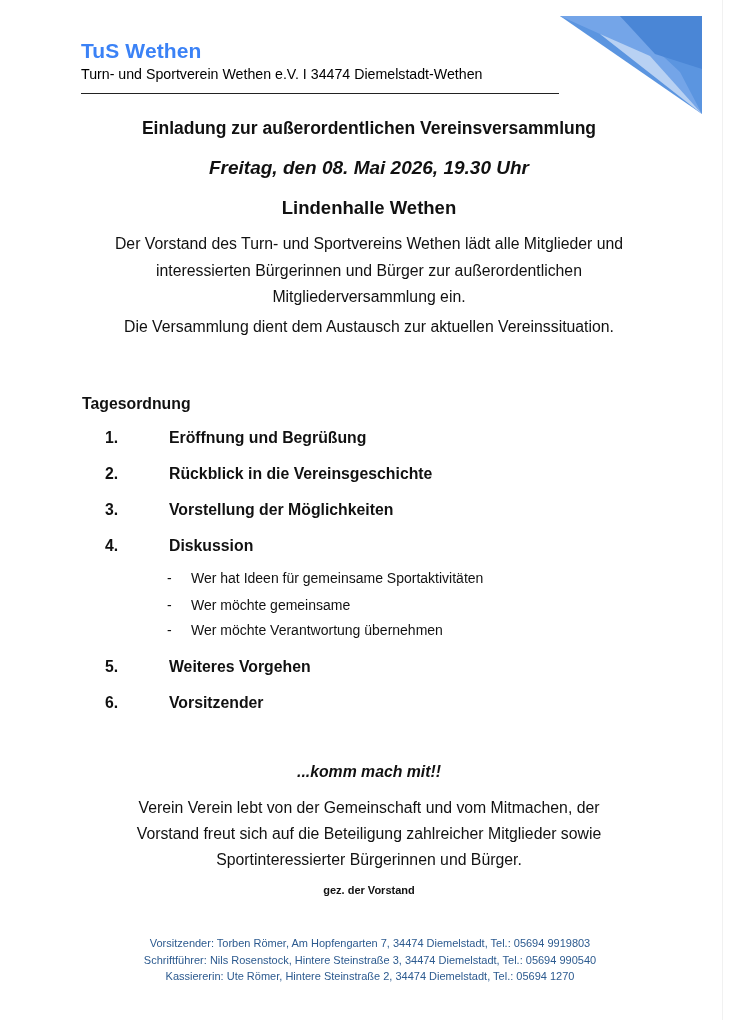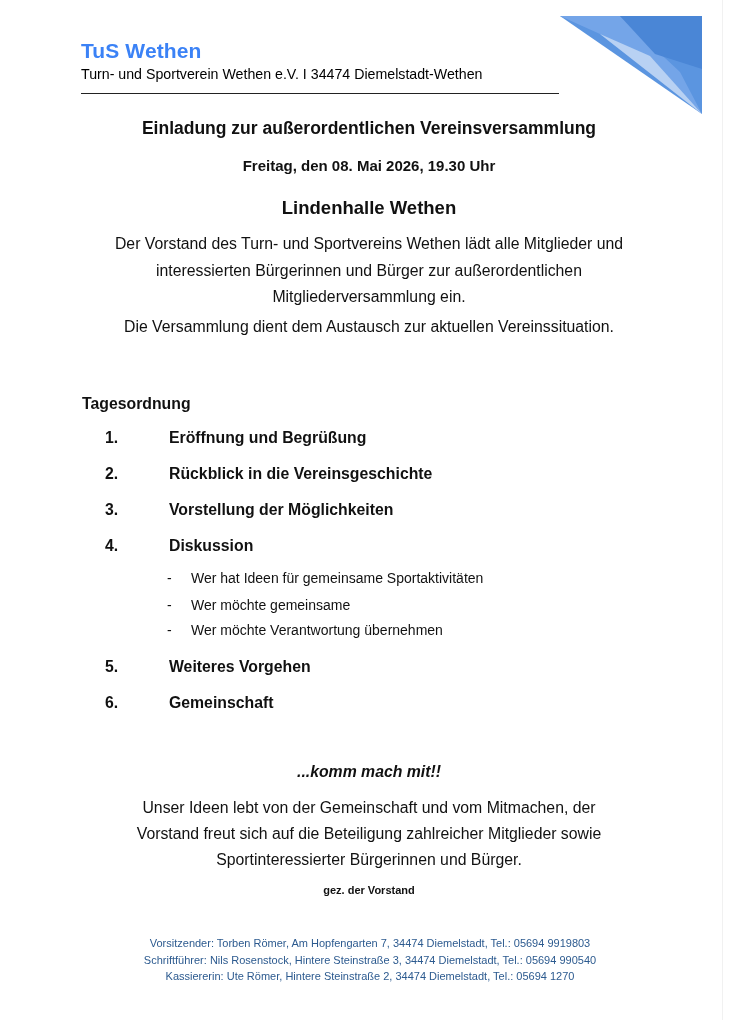--- a/index.html
+++ b/index.html
@@ -64,22 +64,23 @@
       text-align: center;
       white-space: nowrap;
     }
     .title {
       top: 118px;
       font-size: 17.5px;
       font-weight: bold;
     }
     .date {
       top: 157px;
-      font-size: 15px;
-      font-weight: bold;
+      font-size: 19px;
+      font-weight: bold;
+      font-style: italic;
     }
     .venue {
       top: 197px;
       font-size: 18.5px;
       font-weight: bold;
     }
     .intro {
       top: 231px;
       font-size: 15.8px;
       line-height: 26.5px;
@@ -195,27 +196,27 @@
   <span class="dash">-</span><span>Wer möchte gemeinsame</span>
 </div>
 <div class="sub-item" style="top:622px">
   <span class="dash">-</span><span>Wer möchte Verantwortung übernehmen</span>
 </div>
 
 <div class="agenda-item" style="top:658px">
   <span class="num">5.</span><span>Weiteres Vorgehen</span>
 </div>
 <div class="agenda-item" style="top:694px">
-  <span class="num">6.</span><span>Gemeinschaft</span>
+  <span class="num">6.</span><span>Vorsitzender</span>
 </div>
 
 <div class="center slogan">...komm mach mit!!</div>
 
 <div class="center closing">
-  <div>Unser Ideen lebt von der Gemeinschaft und vom Mitmachen, der</div>
+  <div>Verein Verein lebt von der Gemeinschaft und vom Mitmachen, der</div>
   <div>Vorstand freut sich auf die Beteiligung zahlreicher Mitglieder sowie</div>
   <div>Sportinteressierter Bürgerinnen und Bürger.</div>
 </div>
 
 <div class="center signature">gez. der Vorstand</div>
 
 <div class="footer">
   <div>Vorsitzender: Torben Römer, Am Hopfengarten 7, 34474 Diemelstadt, Tel.: 05694 9919803</div>
   <div>Schriftführer: Nils Rosenstock, Hintere Steinstraße 3, 34474 Diemelstadt, Tel.: 05694 990540</div>
   <div>Kassiererin: Ute Römer, Hintere Steinstraße 2, 34474 Diemelstadt, Tel.: 05694 1270</div>

